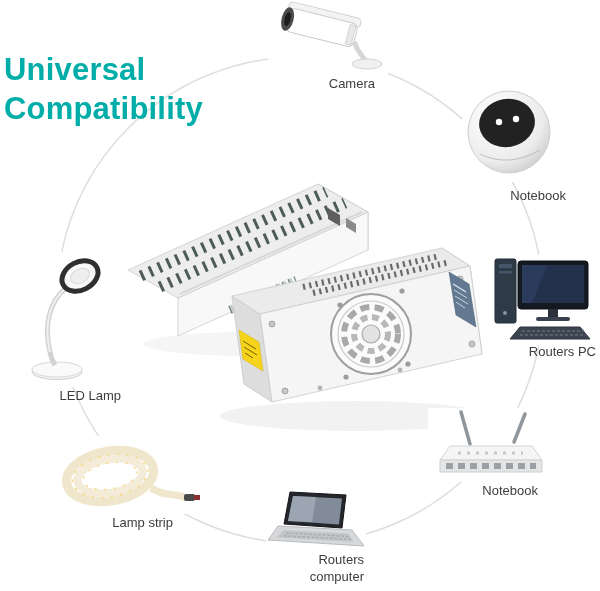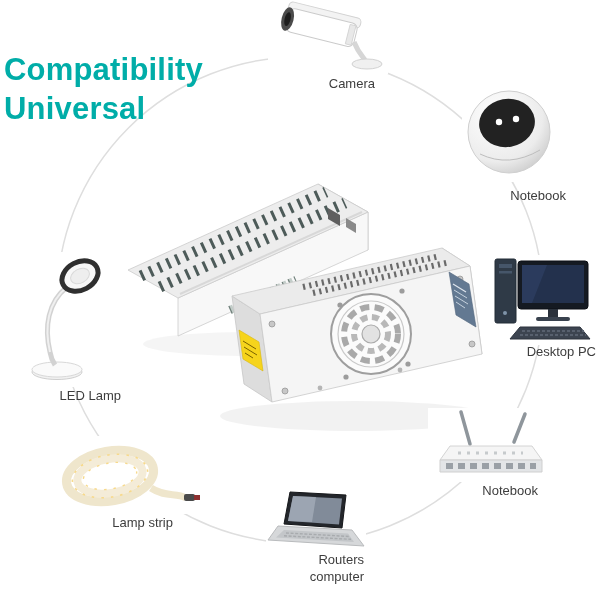--- a/index.html
+++ b/index.html
@@ -80,22 +80,22 @@
         <polygon points="449,272 469,284 476,327 456,315" fill="#637992" stroke="#51657c" stroke-width="0.6"></polygon>
         <line x1="453" y1="284" x2="466" y2="292" stroke="#dfe6ee" stroke-width="1.2"></line>
         <line x1="454" y1="290" x2="467" y2="298" stroke="#c6d2de" stroke-width="1"></line>
         <line x1="455" y1="296" x2="468" y2="304" stroke="#c6d2de" stroke-width="1"></line>
         <line x1="456" y1="302" x2="465" y2="308" stroke="#c6d2de" stroke-width="1"></line>
       </g>
     </g>
   </svg>
 
   <div class="title">
+    <span>Universal</span>
     <span>Compatibility</span>
-    <span>Universal</span>
   </div>
 
   <svg class="icon" style="left:268px;top:0px" width="120" height="74" viewBox="0 0 120 74">
     <rect x="0" y="0" width="120" height="74" fill="#ffffff"></rect>
     <g transform="rotate(14 55 30)">
       <rect x="16" y="10" width="74" height="10" rx="4" fill="#f3f3f3" stroke="#d2d2d2" stroke-width="1"></rect>
       <rect x="18" y="16" width="70" height="24" rx="6" fill="#ffffff" stroke="#cbcbcb" stroke-width="1"></rect>
       <ellipse cx="18" cy="28" rx="6" ry="12" fill="#4b4b4b"></ellipse>
       <ellipse cx="18" cy="28" rx="3" ry="7" fill="#1d1d1d"></ellipse>
       <rect x="80" y="18" width="6" height="20" fill="#e8e8e8" stroke="#d0d0d0" stroke-width="0.8"></rect>
@@ -130,21 +130,21 @@
     <circle cx="13" cy="58" r="2" fill="#7f93a8"></circle>
     <rect x="26" y="6" width="70" height="48" rx="3" fill="#151a22" stroke="#0c0f14" stroke-width="1"></rect>
     <rect x="30" y="10" width="62" height="38" fill="#23314d"></rect>
     <polygon points="30,10 55,10 40,48 30,48" fill="#2d3e61" opacity="0.8"></polygon>
     <rect x="56" y="54" width="10" height="8" fill="#2a313b"></rect>
     <rect x="44" y="62" width="34" height="4" rx="2" fill="#39424e"></rect>
     <polygon points="28,72 88,72 98,84 18,84" fill="#3c4450" stroke="#2c333d" stroke-width="1"></polygon>
     <line x1="30" y1="76" x2="92" y2="76" stroke="#57606e" stroke-width="2" stroke-dasharray="3 2"></line>
     <line x1="28" y1="80" x2="94" y2="80" stroke="#57606e" stroke-width="2" stroke-dasharray="3 2"></line>
   </svg>
-  <div class="device-label" style="left:498px;top:344px;width:98px">Desktop PC</div>
+  <div class="device-label" style="left:498px;top:344px;width:98px">Routers PC</div>
 
   <svg class="icon" style="left:428px;top:408px" width="130" height="74" viewBox="0 0 130 74">
     <rect x="0" y="0" width="130" height="74" fill="#ffffff"></rect>
     <line x1="42" y1="36" x2="33" y2="4" stroke="#8f969c" stroke-width="3.5" stroke-linecap="round"></line>
     <line x1="86" y1="34" x2="97" y2="6" stroke="#8f969c" stroke-width="3.5" stroke-linecap="round"></line>
     <polygon points="22,38 104,38 114,52 12,52" fill="#f5f5f5" stroke="#d4d4d4" stroke-width="1"></polygon>
     <polygon points="12,52 114,52 114,64 12,64" fill="#e3e5e7" stroke="#cfcfcf" stroke-width="1"></polygon>
     <line x1="18" y1="58" x2="108" y2="58" stroke="#9aa0a6" stroke-width="6" stroke-dasharray="7 5"></line>
     <line x1="30" y1="45" x2="95" y2="45" stroke="#c6cacc" stroke-width="3" stroke-dasharray="3 6"></line>
   </svg>

